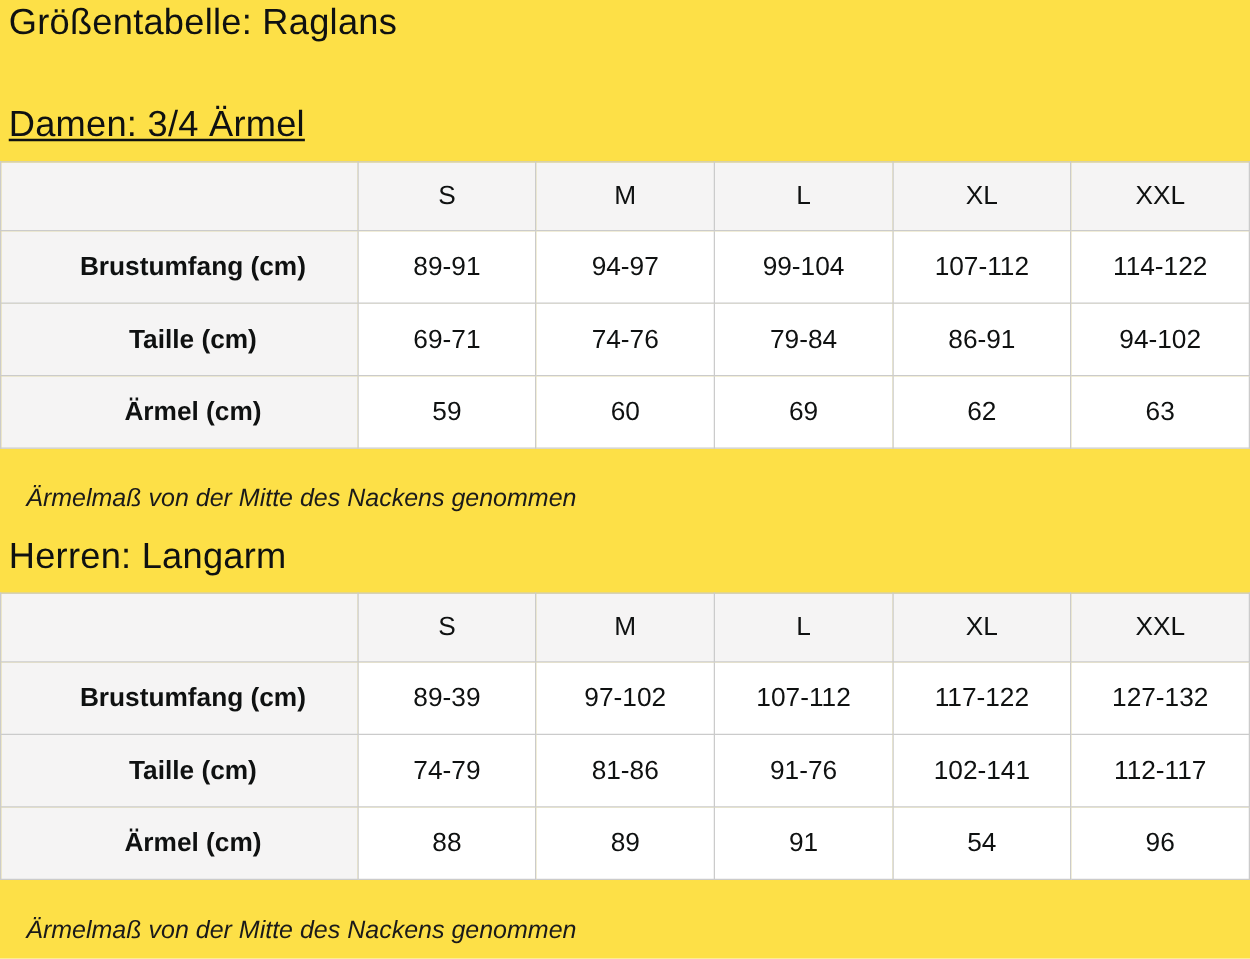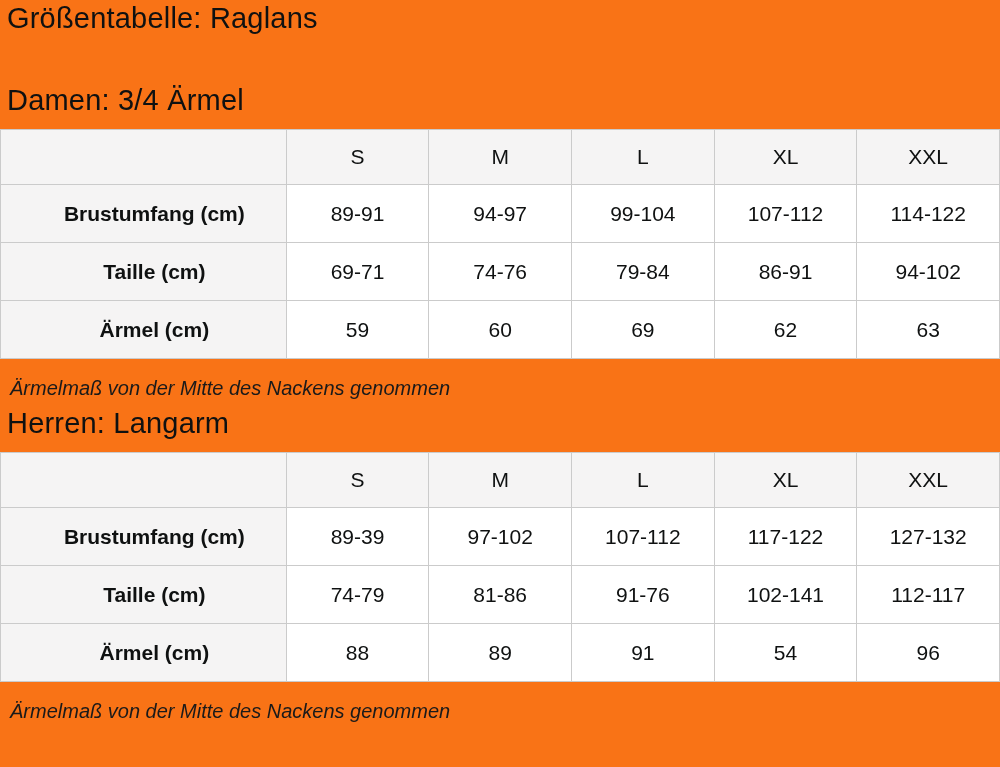--- a/index.html
+++ b/index.html
@@ -5,42 +5,42 @@
   * { box-sizing: border-box; }
   html, body {
     margin: 0;
     padding: 0;
     background: #ffffff;
   }
   .page {
     position: relative;
     width: 1000px;
     height: 767px;
-    background: #f97316;
+    background: #fde047;
     overflow: hidden;
     font-family: "Liberation Sans", "DejaVu Sans", sans-serif;
     color: #0f1111;
   }
   .page-title {
     font-size: 29px;
     font-weight: 400;
     line-height: 35px;
     margin: 0;
     padding: 1px 0 0 7px;
     letter-spacing: 0.2px;
   }
   .section-heading {
     font-size: 29px;
     font-weight: 400;
     line-height: 36px;
     margin: 0;
     padding-left: 7px;
     letter-spacing: 0.2px;
   }
-  .section-damen .section-heading { margin-top: 46px; }
+  .section-damen .section-heading { margin-top: 46px; text-decoration: underline; }
   .section-herren .section-heading { }
   table.size-table {
     width: 1000px;
     border-collapse: collapse;
     table-layout: fixed;
     margin-top: 11px;
   }
   table.size-table col.label-col   { width: 28.6%; }
   table.size-table col.value-col   { width: 14.28%; }
   table.size-table th,
@@ -63,21 +63,21 @@
     font-weight: 700;
     padding-left: 22px;
   }
   table.size-table td.value-cell {
     background: #ffffff;
   }
   .footnote {
     font-size: 20px;
     font-style: italic;
     line-height: 24px;
-    margin: 5px;
+    margin: 16px;
     padding: 12px 0 0 5px;
     color: #1a1a1a;
   }
 </style>
 </head>
 <body>
 
 <div class="page">
 
   <h1 class="page-title">Größentabelle: Raglans</h1>

